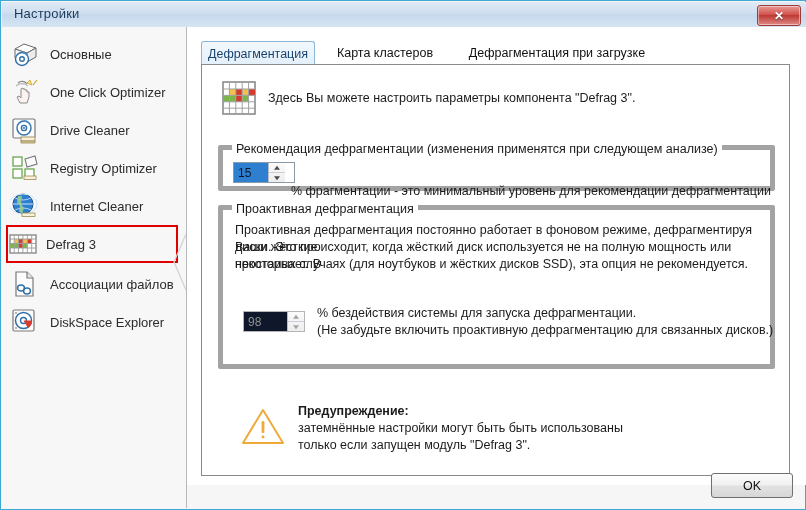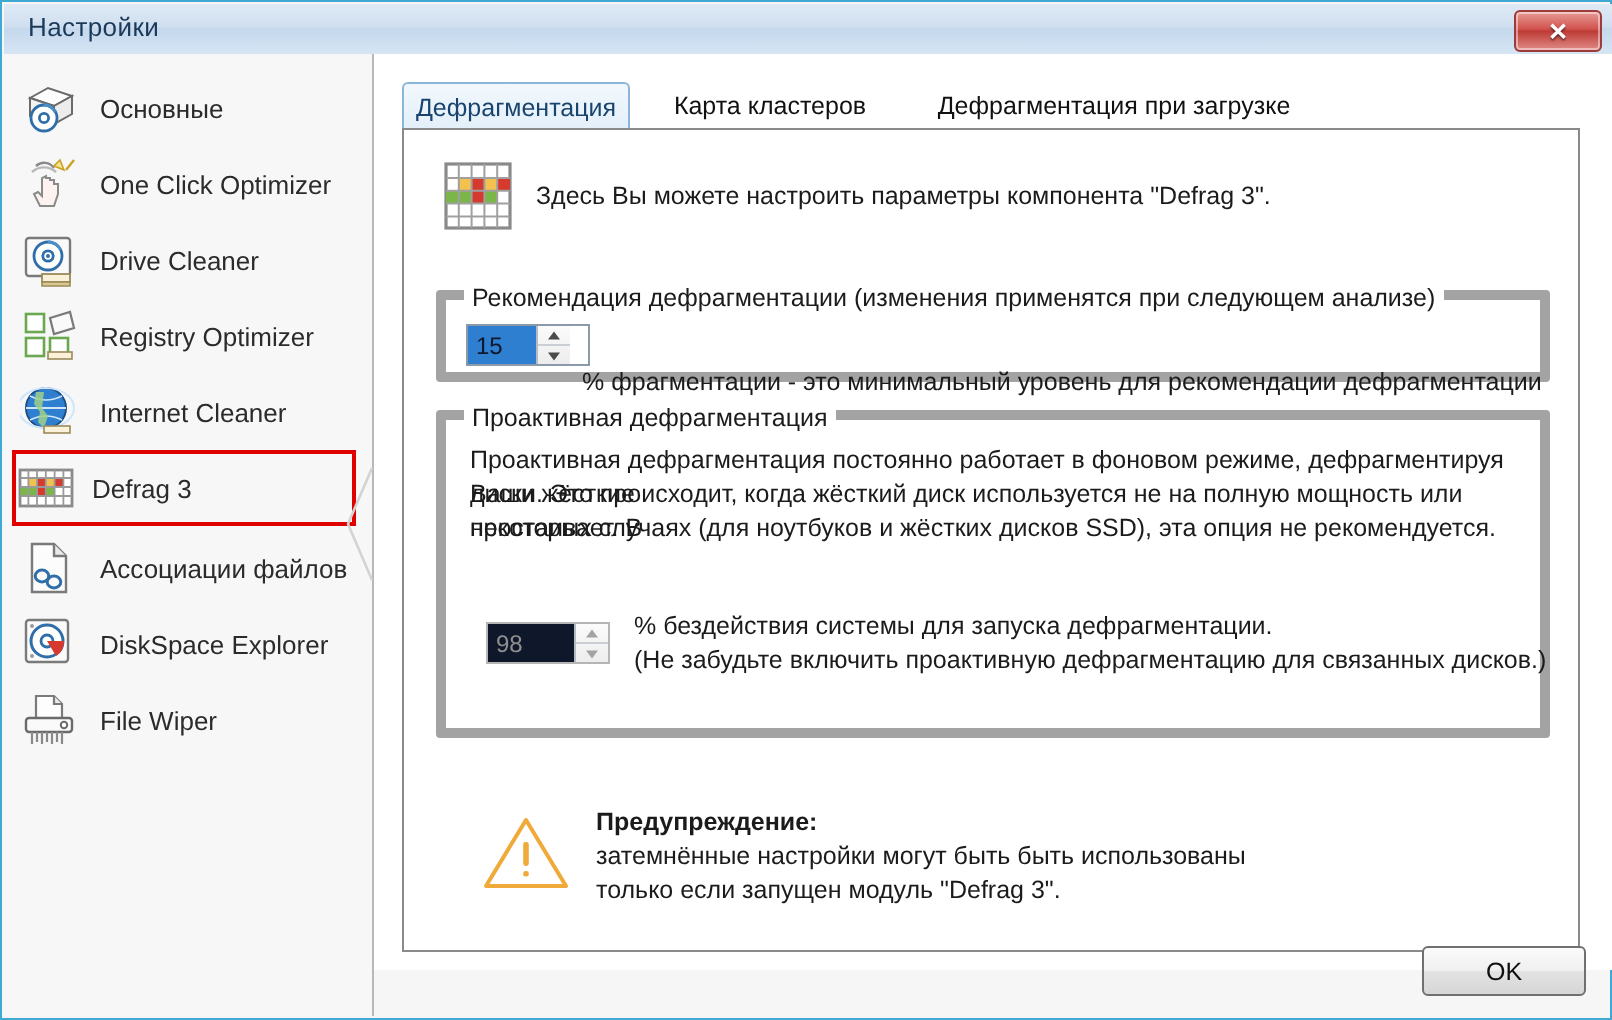--- a/index.html
+++ b/index.html
@@ -321,34 +321,20 @@
           <circle cx="13.5" cy="13.5" r="8" fill="#ffffff" stroke="#2f6ea8" stroke-width="1.5"></circle>
           <circle cx="13.5" cy="13.5" r="3" fill="#ffffff" stroke="#2f6ea8" stroke-width="1.4"></circle>
           <path d="M13.5 13.5 L22 13.5 A8.5 8.5 0 0 1 18 21 z" fill="#d63a2e"></path>
           <circle cx="6" cy="6" r="1" fill="#9a9a9a"></circle>
           <circle cx="6" cy="21" r="1" fill="#9a9a9a"></circle>
         </svg>
       </div>
       <div class="lbl">DiskSpace Explorer</div>
     </div>
 
-    <div class="side-item" style="top:314px;">
-      <div class="ico">
-        <svg width="30" height="30" viewBox="0 0 30 30">
-          <path d="M8 3 h9 l4 4 v7 h-13 z" fill="#fdfdfd" stroke="#7a7a7a" stroke-width="1.1"></path>
-          <path d="M17 3 v4 h4" fill="#ebebeb" stroke="#7a7a7a" stroke-width="1.1"></path>
-          <rect x="3" y="14" width="23" height="7" rx="1.5" fill="#fafafa" stroke="#6a6a6a" stroke-width="1.2"></rect>
-          <circle cx="22" cy="17.5" r="1.6" fill="#ffffff" stroke="#6a6a6a" stroke-width="1"></circle>
-          <g stroke="#8a8a8a" stroke-width="1.1">
-            <path d="M6 21 v6 M8.5 21 v5 M11 21 v6 M13.5 21 v5 M16 21 v6 M18.5 21 v5 M21 21 v6"></path>
-          </g>
-        </svg>
-      </div>
-      <div class="lbl">File Wiper</div>
-    </div>
   </div>
 
   <div id="notch">
     <svg width="14" height="58" viewBox="0 0 14 58">
       <path d="M13 1 L1 29 L13 57" fill="none" stroke="#d3d3d3" stroke-width="1.3"></path>
     </svg>
   </div>
 
   <div id="content">
 

